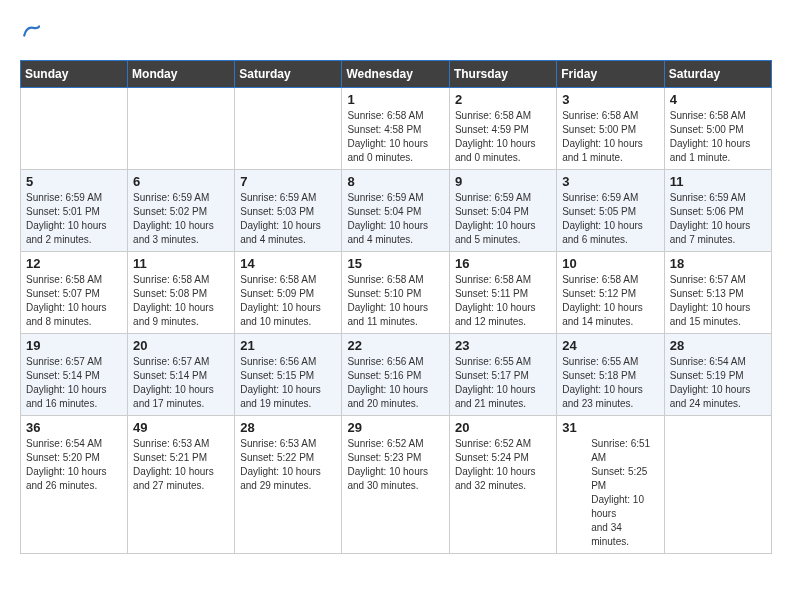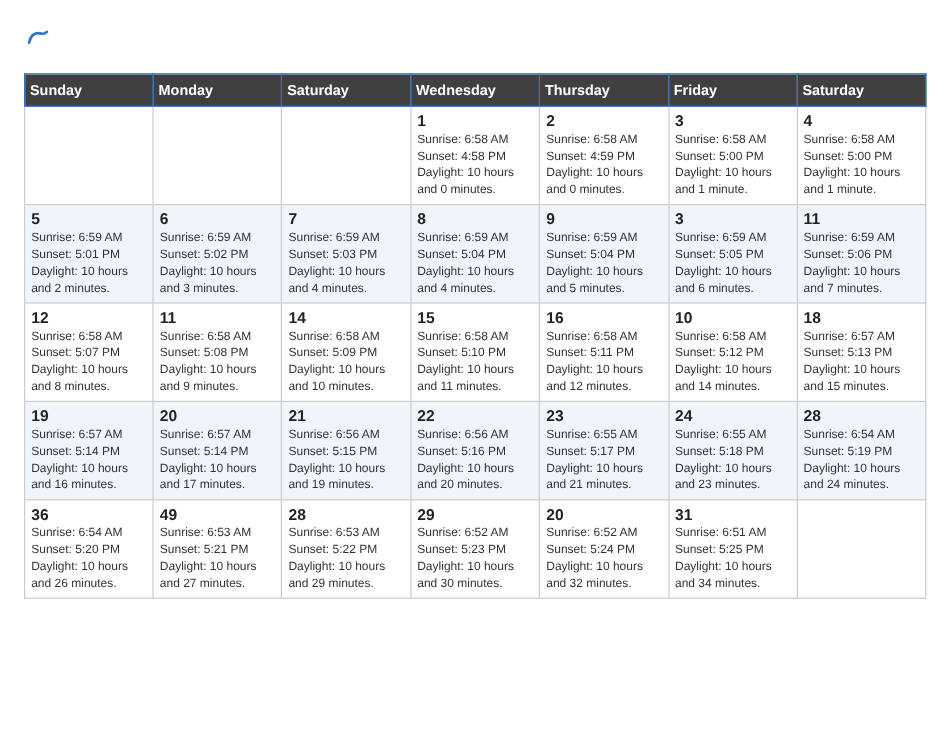--- a/index.html
+++ b/index.html
@@ -342,21 +342,21 @@
           </td>
           <td>
             <span class="day-num">20</span>
             <div class="day-info" style="white-space: pre-line;">Sunrise: 6:52 AM
 Sunset: 5:24 PM
 Daylight: 10 hours
 and 32 minutes.</div>
           </td>
           <td>
             <span class="day-num">31</span>
-            <div class="day-info" style="white-space: pre-line;">Sunrise: 6:51 AM
+            <div class="day-info" style="white-space: pre-line; margin-left: 29px;">Sunrise: 6:51 AM
 Sunset: 5:25 PM
 Daylight: 10 hours
 and 34 minutes.</div>
           </td>
           <td class="empty-cell"></td>
         </tr>
       </tbody>
   </table>
 </div>
 

